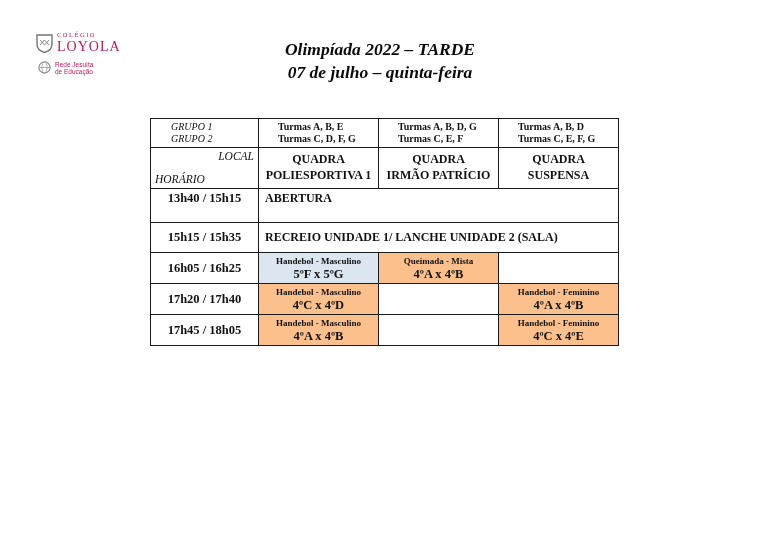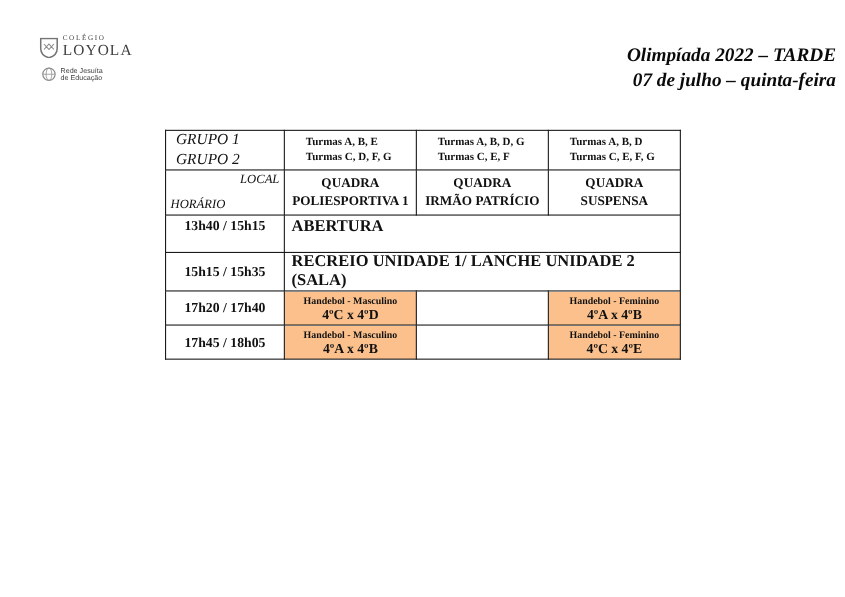--- a/index.html
+++ b/index.html
@@ -6,34 +6,34 @@
   html, body { width: 768px; height: 543px; }
   body {
     position: relative;
     background: #ffffff;
     font-family: "Liberation Serif", serif;
     color: #111111;
     overflow: hidden;
   }
 
   
-  .logo { position: absolute; left: 36px; top: 32px; color: #404040; }
+  .logo { position: absolute; left: 36px; top: 32px; color: #be185d; }
   .logo-top { display: flex; align-items: flex-start; gap: 4px; }
   .logo-shield { width: 17px; height: 19px; margin-top: 2px; }
   .logo-text-col { display: flex; flex-direction: column; line-height: 1; }
   .logo-colegio { font-size: 6.5px; letter-spacing: 1.5px; font-family: "Liberation Serif", serif; }
   .logo-loyola { font-size: 14px; letter-spacing: 1px; margin-top: 1px; }
   .logo-bottom { display: flex; align-items: center; gap: 4px; margin-top: 7px; margin-left: 2px; }
   .logo-globe { width: 13px; height: 13px; }
   .logo-rede { font-size: 6.5px; line-height: 1.15; font-family: "Liberation Sans", sans-serif; }
 
   
   .title {
     position: absolute; left: 0; top: 38px; width: 760px;
-    text-align: right;
+    text-align: center;
     font-weight: bold; font-style: italic;
     font-size: 17.5px; line-height: 1.3;
     color: #0a0a0a;
   }
 
   
   .schedule-wrap { position: absolute; left: 150px; top: 118px; }
   table.schedule {
     border-collapse: collapse;
     table-layout: fixed;
@@ -44,36 +44,36 @@
     overflow: hidden;
     vertical-align: middle;
   }
 
   col.c-time { width: 108px; }
   col.c-venue { width: 120px; }
 
   tr.r-group { height: 29px; }
   tr.r-venue { height: 41px; }
   tr.r-tall { height: 34px; }
-  tr.r-slim { height: 17px; }
+  tr.r-slim { height: 30px; }
   tr.r-match { height: 31px; }
 
-  .group-cell { padding-left: 9px; font-style: italic; font-size: 14px; line-height: 1.25; }
+  .group-cell { padding-left: 20px; font-style: italic; font-size: 10px; line-height: 1.25; }
   .turmas-cell { padding-left: 19px; font-weight: bold; font-size: 10px; line-height: 1.25; }
 
   .lh-cell { position: relative; font-style: italic; font-size: 11.5px; }
   .lh-local { position: absolute; top: 2px; right: 4px; font-style: italic; }
   .lh-horario { position: absolute; bottom: 3px; left: 4px; }
 
   .venue-cell { text-align: center; font-weight: bold; font-size: 12px; line-height: 1.3; margin-top: 32px; }
 
   .time-cell { text-align: center; font-weight: bold; font-size: 12.5px; margin-top: 31px; }
   tr.r-tall td { vertical-align: top; padding-top: 2px; }
 
-  .full-cell { padding-left: 6px; font-weight: bold; font-size: 15px; }
+  .full-cell { padding-left: 6px; font-weight: bold; font-size: 12px; }
 
   .match-cell { text-align: center; }
   .match-cell .sport { font-weight: bold; font-size: 9px; line-height: 1.2; padding-top: 1px; }
   .match-cell .teams { font-weight: bold; font-size: 12.5px; line-height: 1.15; }
 </style>
 </head>
 <body>
 
 <div class="logo">
   <div class="logo-top">
@@ -152,20 +152,32 @@
 
     <tr class="r-tall">
           <td class="time-cell">13h40 / 15h15</td>
           <td colspan="3" class="full-cell">ABERTURA</td>
         </tr>
         <tr class="r-slim">
           <td class="time-cell">15h15 / 15h35</td>
           <td colspan="3" class="full-cell">RECREIO UNIDADE 1/ LANCHE UNIDADE 2 (SALA)</td>
         </tr>
         <tr class="r-match">
+          <td class="time-cell">16h05 / 16h25</td>
+          <td class="match-cell" style="background: rgb(220, 230, 241);">
+            <div class="sport">Handebol - Masculino</div>
+            <div class="teams">5ºF x 5ºG</div>
+          </td>
+          <td class="match-cell" style="background: rgb(251, 192, 140);">
+            <div class="sport">Queimada - Mista</div>
+            <div class="teams">4ºA x 4ºB</div>
+          </td>
+          <td class="match-cell"></td>
+        </tr>
+        <tr class="r-match">
           <td class="time-cell">17h20 / 17h40</td>
           <td class="match-cell" style="background: rgb(251, 192, 140);">
             <div class="sport">Handebol - Masculino</div>
             <div class="teams">4ºC x 4ºD</div>
           </td>
           <td class="match-cell"></td>
           <td class="match-cell" style="background: rgb(251, 192, 140);">
             <div class="sport">Handebol - Feminino</div>
             <div class="teams">4ºA x 4ºB</div>
           </td>

